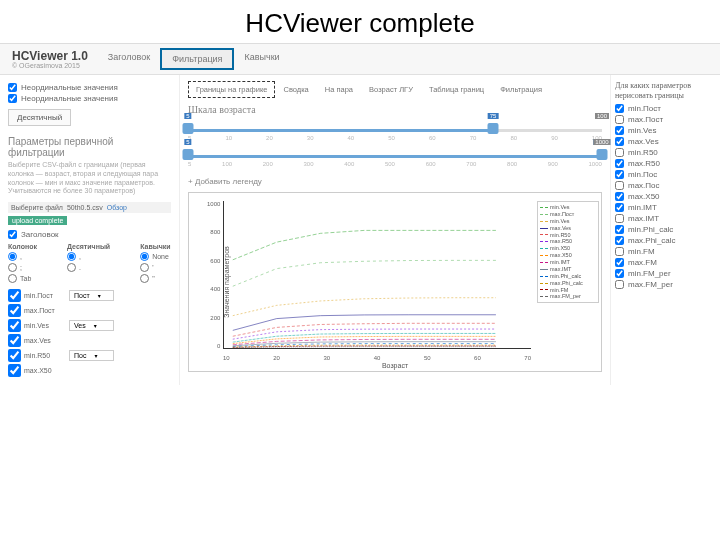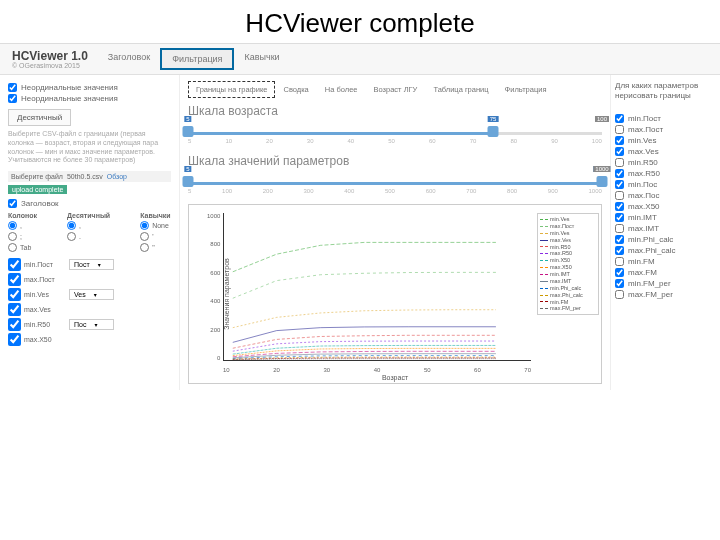--- a/index.html
+++ b/index.html
@@ -28,39 +28,39 @@
   .radios .rc { display: flex; flex-direction: column; gap: 2px; }
   .radios label { display: flex; align-items: center; gap: 3px; }
   .radios input { width: 9px; height: 9px; }
   .param-row { display: flex; align-items: center; gap: 6px; margin: 2px 0; }
   .param-row .lbl { width: 55px; font-size: 7px; color: #666; display: flex; align-items: center; gap: 3px; }
   .dropdown { border: 1px solid #ccc; padding: 1px 4px; font-size: 7px; display: inline-flex; align-items: center; gap: 8px; min-width: 45px; background: #fff; cursor: pointer; }
   .dropdown .caret { font-size: 6px; }
   .subtabs { display: flex; gap: 0; margin-bottom: 6px; }
   .subtab { padding: 3px 7px; font-size: 7.5px; color: #777; cursor: pointer; border: 1px solid transparent; }
   .subtab.active { border: 1px dashed #333; }
-  .slider-label { font-size: 12px; color: #888; margin: 4px 0 10px; }
+  .slider-label { font-size: 10px; color: #888; margin: 4px 0 10px; font-family: Liberation Serif, serif; }
   .slider { position: relative; height: 12px; margin-bottom: 14px; }
   .slider .track { position: absolute; left: 0; right: 0; top: 4px; height: 3px; background: #ddd; }
   .slider .fill { position: absolute; top: 4px; height: 3px; background: #6aa5d8; }
   .slider .knob { position: absolute; top: -2px; width: 11px; height: 11px; background: #6aa5d8; border-radius: 2px; transform: translateX(-50%); }
   .slider .badge { position: absolute; top: -12px; font-size: 6px; background: #3a7ac0; color: #fff; padding: 0 2px; transform: translateX(-50%); }
   .slider .ticks { position: absolute; left: 0; right: 0; top: 10px; display: flex; justify-content: space-between; font-size: 6px; color: #bbb; }
   .addlink { font-size: 8px; color: #888; margin: 4px 0 6px; cursor: pointer; }
   .chart { border: 1px solid #ccc; height: 180px; position: relative; background: #fff; }
   .chart-inner { position: absolute; left: 34px; right: 70px; top: 8px; bottom: 22px; border-left: 1px solid #333; border-bottom: 1px solid #333; }
   .chart .ylab { position: absolute; left: 2px; top: 50%; transform: translateY(-50%) rotate(-90deg); transform-origin: center; font-size: 7px; color: #555; white-space: nowrap; }
   .chart .xlab { position: absolute; bottom: 2px; left: 50%; transform: translateX(-50%); font-size: 7px; color: #555; }
   .chart .yticks { position: absolute; left: 18px; top: 8px; bottom: 22px; display: flex; flex-direction: column; justify-content: space-between; font-size: 6px; color: #666; align-items: flex-end; }
   .chart .xticks { position: absolute; left: 34px; right: 70px; bottom: 10px; display: flex; justify-content: space-between; font-size: 6px; color: #666; }
   .chart svg { position: absolute; left: 0; top: 0; width: 100%; height: 100%; }
   .chart-legend { position: absolute; right: 2px; top: 8px; width: 62px; font-size: 5.5px; color: #555; background: rgba(255,255,255,0.85); border: 1px solid #ccc; padding: 2px; }
   .chart-legend div { display: flex; align-items: center; gap: 2px; line-height: 1.25; }
   .chart-legend .sw { width: 8px; height: 0; border-top: 1px solid; }
-  .right-h { font-size: 8px; color: #666; line-height: 1.2; margin-bottom: 14px; }
+  .right-h { font-size: 8px; color: #666; line-height: 1.2; margin-bottom: 4px; font-family: Liberation Serif, serif; }
 </style>
 </head>
 <body>
 
 <div class="slide-title">HCViewer complete</div>
 
 <div class="app">
   <div class="topbar">
     <div>
       <div class="brand">HCViewer 1.0</div>
@@ -78,20 +78,21 @@
     <div class="col-left">
       <label class="chk-row">
           <input type="checkbox" checked="" style="">
           <span>Неординальные значения</span>
         </label>
       <label class="chk-row">
           <input type="checkbox" checked="" style="">
           <span>Неординальные значения</span>
         </label>
       <div class="btn">Десятичный</div>
+      <div class="section-h">Параметры первичной фильтрации</div>
       <div class="helptext">Выберите CSV-файл с границами (первая колонка — возраст, вторая и следующая пара колонок — мин и макс значение параметров. Учитываются не более 30 параметров)</div>
       <div class="filebar">
         <span>Выберите файл</span>
         <span>50th0.5.csv</span>
         <span class="link">Обзор</span>
       </div>
       <div class="upload-status">upload complete</div>
       <label class="chk-row">
           <input type="checkbox" checked="" style="">
           <span>Заголовок</span>
@@ -190,21 +191,21 @@
               <span>max.X50</span>
             </label>
           </div>
         </div>
     </div>
 
     <div class="col-mid">
       <div class="subtabs" id="subtabs">
           <div class="subtab active">Границы на графике</div>
           <div class="subtab">Сводка</div>
-          <div class="subtab">На более</div>
+          <div class="subtab">На пара</div>
           <div class="subtab">Возраст ЛГУ</div>
           <div class="subtab">Таблица границ</div>
           <div class="subtab">Фильтрация</div>
         </div>
 
       <div class="slider-label">Шкала возраста</div>
       <div class="slider" id="age-slider">
           <div class="track"></div>
           <div class="fill" style="left:0%;width:73.68421052631578%"></div>
           <div class="badge" style="left:0%">5</div>
@@ -220,21 +221,20 @@
             <span>40</span>
             <span>50</span>
             <span>60</span>
             <span>70</span>
             <span>80</span>
             <span>90</span>
             <span>100</span>
           </div>
         </div>
 
-      <div class="slider-label">Шкала значений параметров</div>
       <div class="slider" id="val-slider">
           <div class="track"></div>
           <div class="fill" style="left:0%;width:100%"></div>
           <div class="badge" style="left:0%">5</div>
           <div class="badge" style="left:100%">1000</div>
           <div class="badge" style="left:100%;background:#888">1000</div>
           <div class="knob" style="left:0%"></div>
           <div class="knob" style="left:100%"></div>
           <div class="ticks">
             <span>5</span>
@@ -244,20 +244,21 @@
             <span>400</span>
             <span>500</span>
             <span>600</span>
             <span>700</span>
             <span>800</span>
             <span>900</span>
             <span>1000</span>
           </div>
         </div>
 
+      <div class="addlink">+ Добавить легенду</div>
 
       <div class="chart">
         <div class="ylab">Значения параметров</div>
         <div class="xlab">Возраст</div>
         <div class="yticks" id="yticks">
             <span>1000</span>
             <span>800</span>
             <span>600</span>
             <span>400</span>
             <span>200</span>

